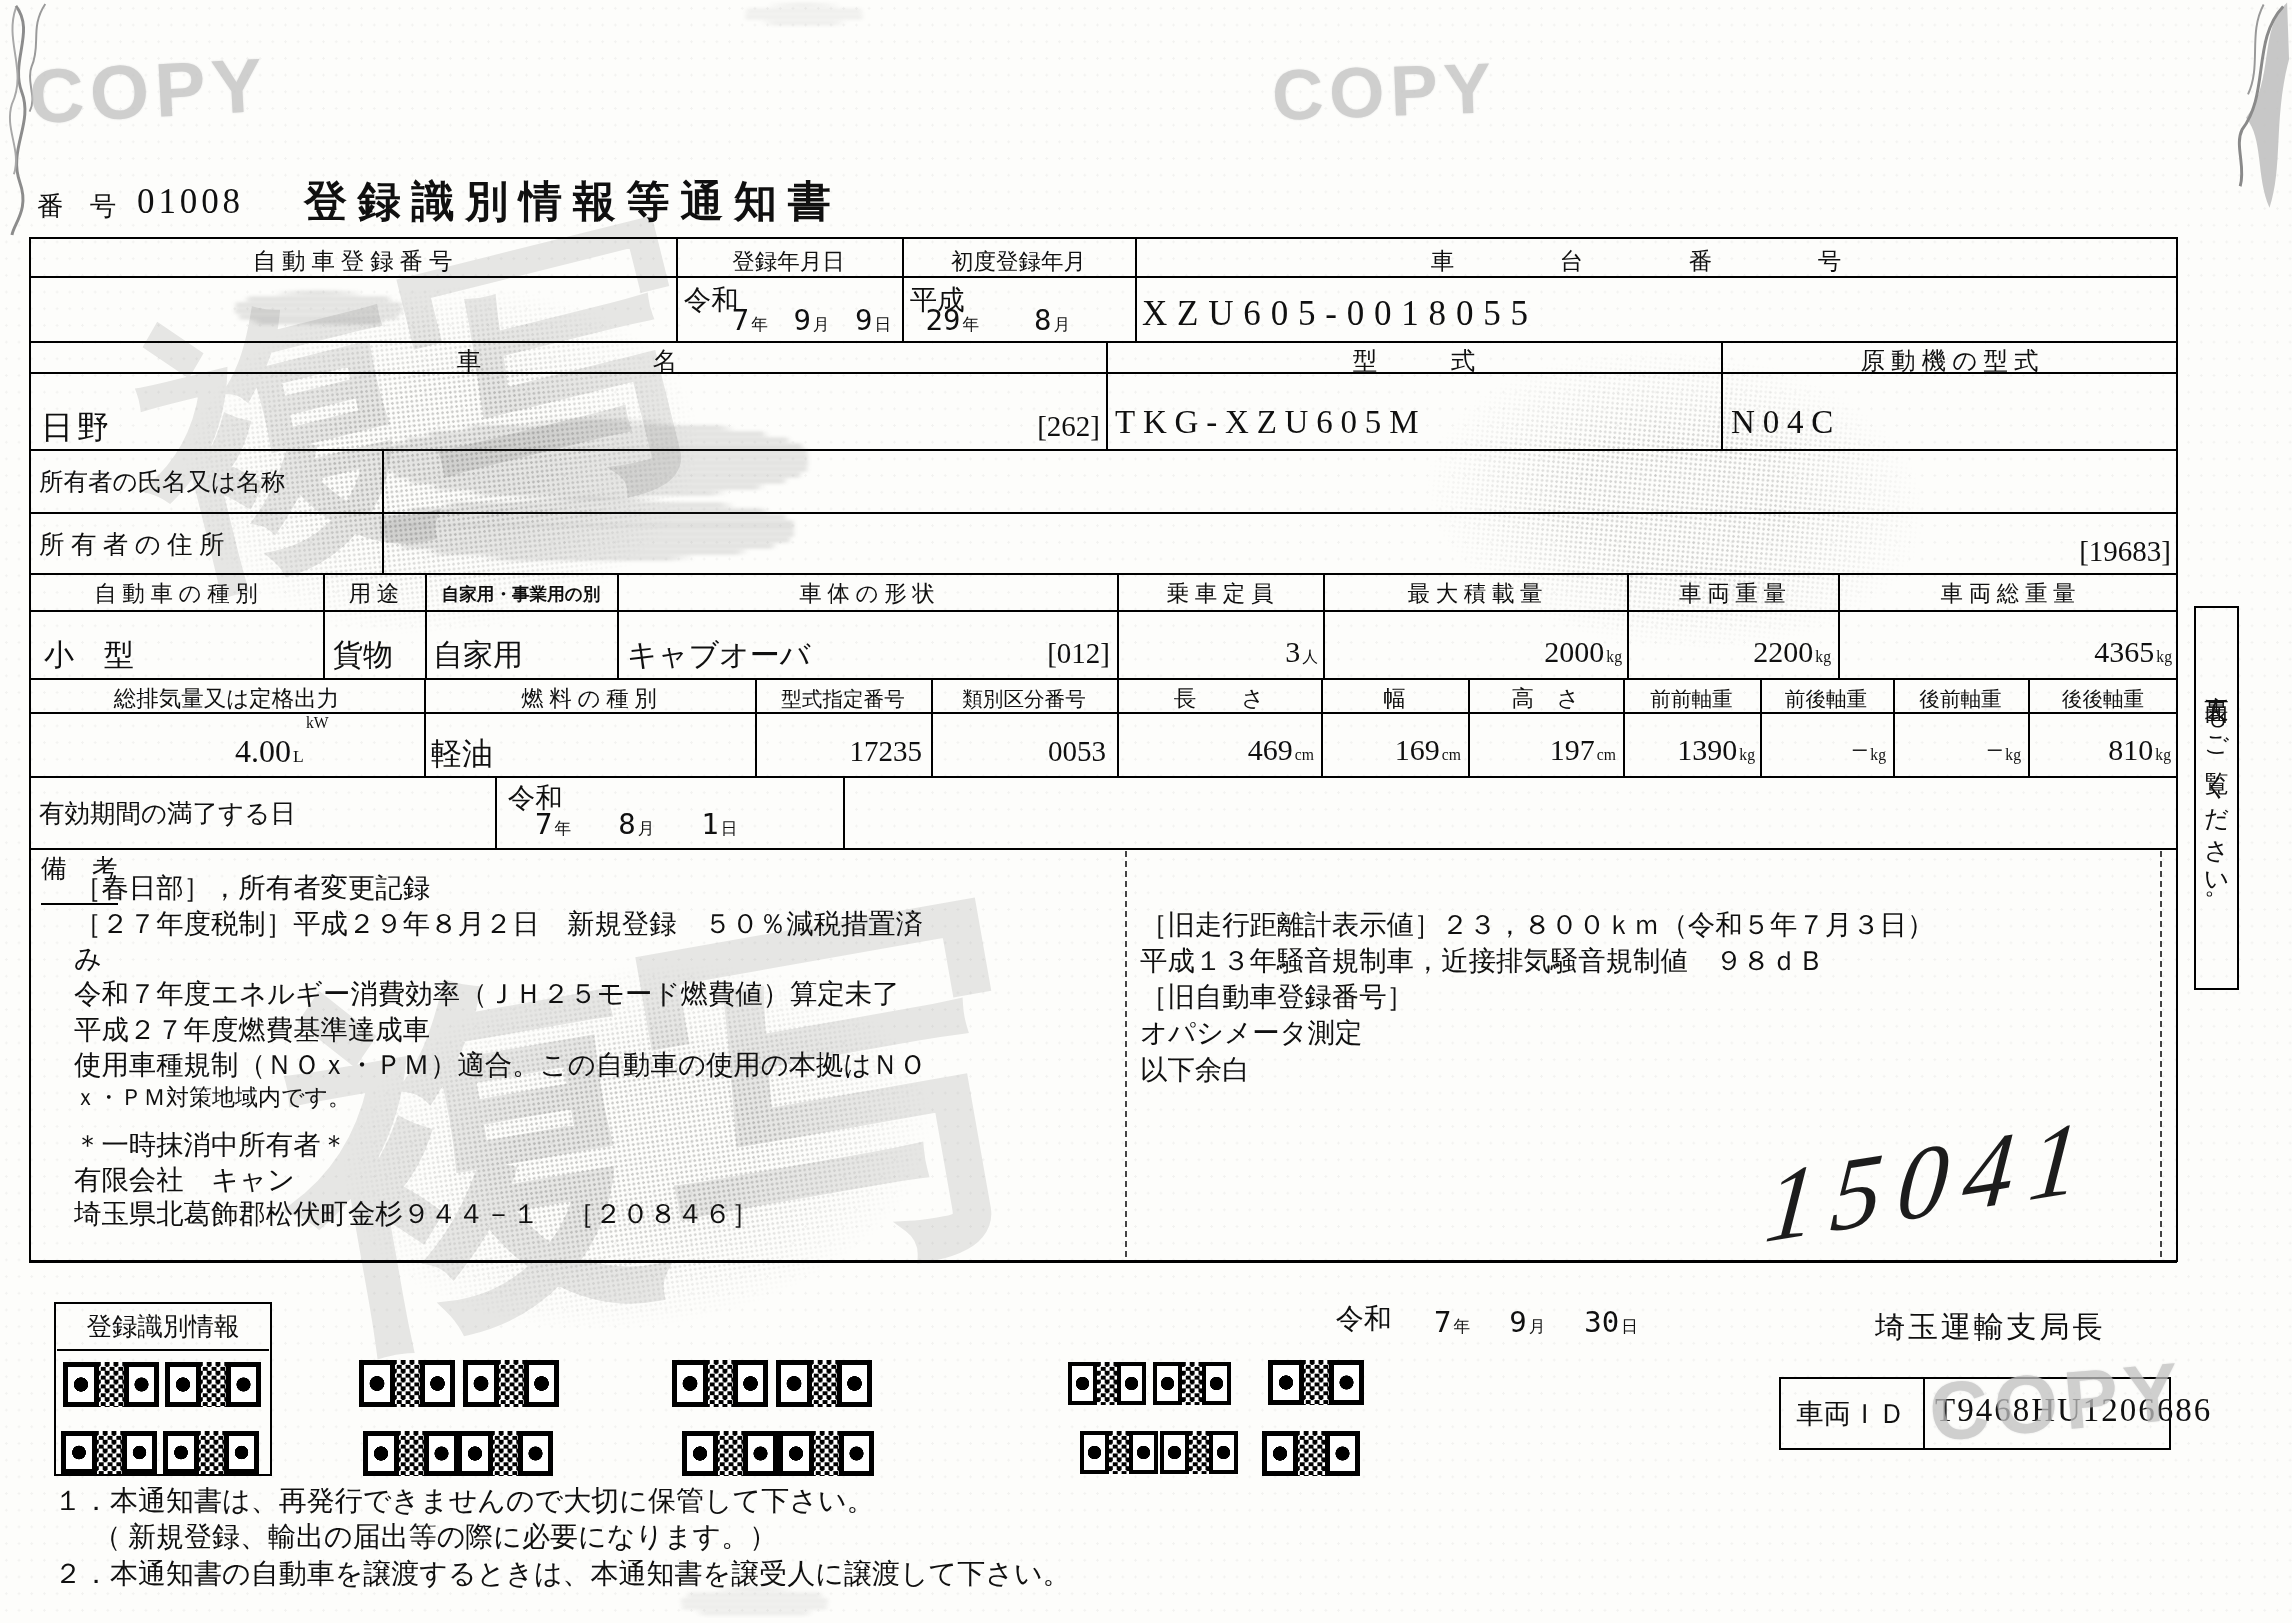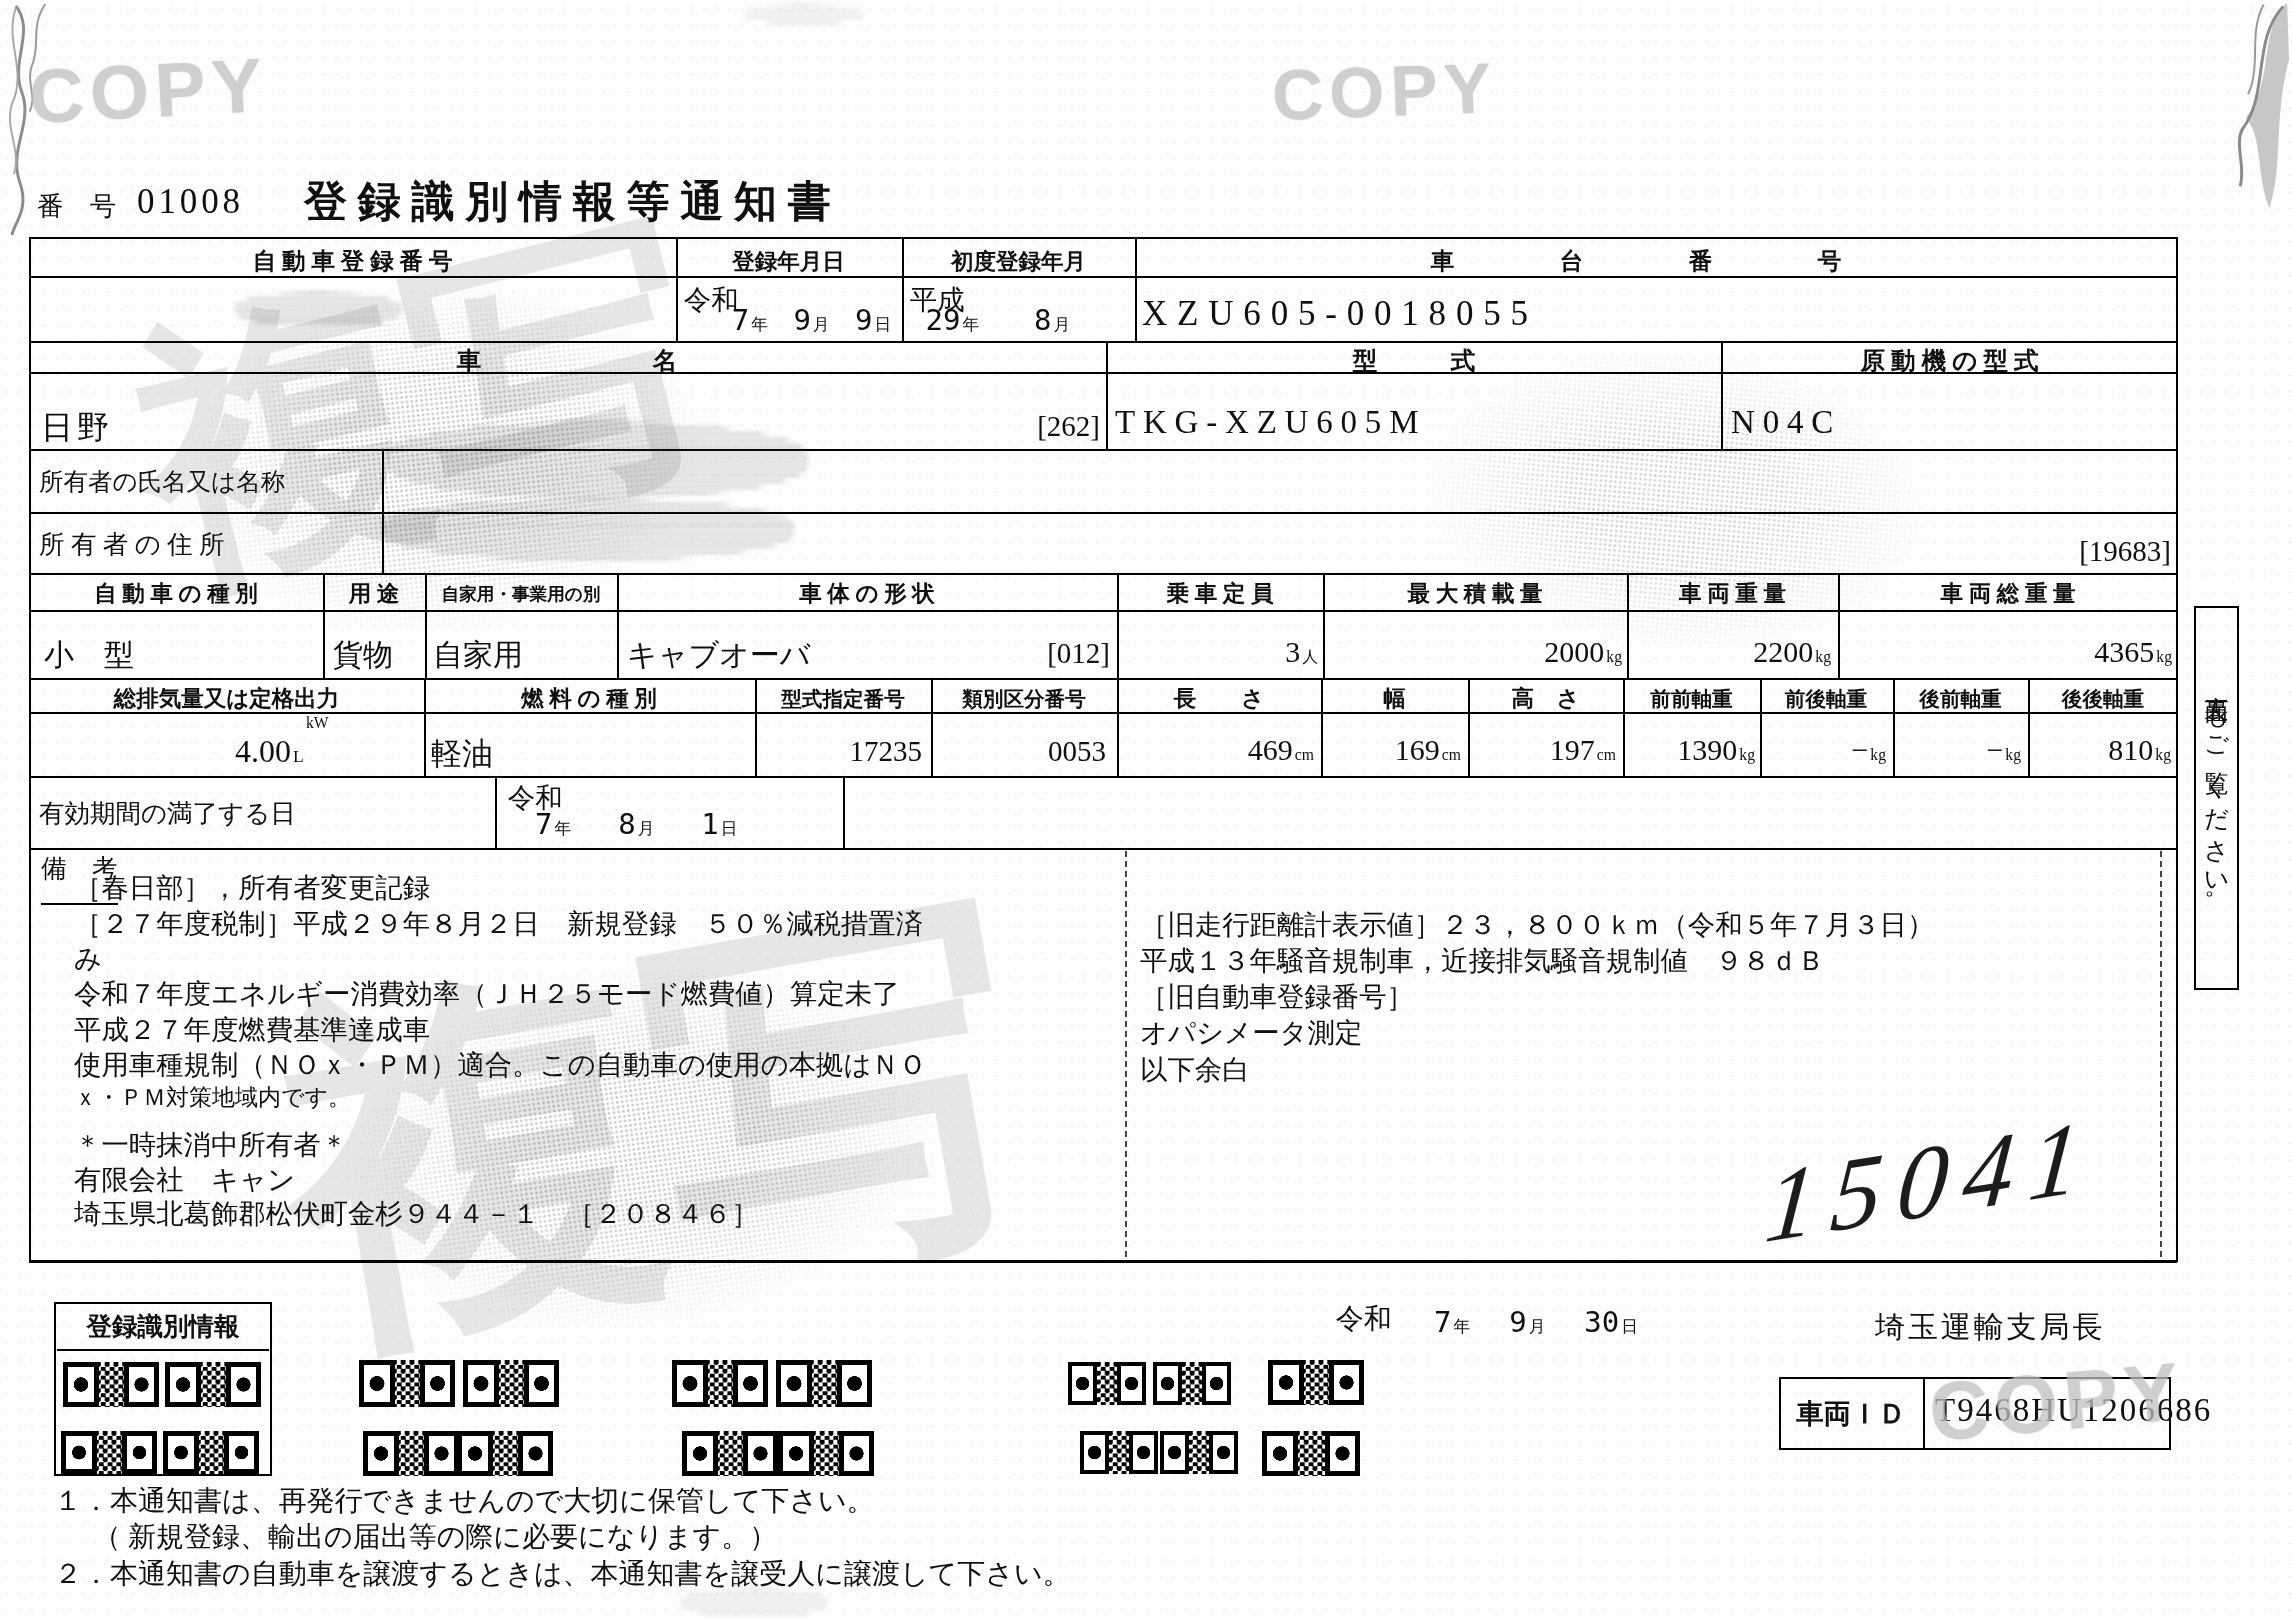--- a/index.html
+++ b/index.html
@@ -5,21 +5,21 @@
   * { margin:0; padding:0; box-sizing:border-box; }
   html,body { width:2293px; height:1623px; }
   body { font-family:"Liberation Serif","DejaVu Serif",serif; color:#101010; }
   .page { position:relative; width:2293px; height:1623px; background:#fdfdfb; overflow:hidden; }
   .page::after { content:""; position:absolute; inset:0; pointer-events:none;
     background-image:radial-gradient(rgba(0,0,0,.045) 1px, transparent 1.2px);
     background-size:12.7px 16.7px; }
   .hline { position:absolute; height:2px; background:#000; }
   .vline { position:absolute; width:2px; background:#000; }
   .vdash { position:absolute; width:0; border-left:2.9px dashed #444; }
-  .lbl { position:absolute; text-align:center; white-space:nowrap;font-weight:bold; }
+  .lbl { position:absolute; text-align:center; white-space:nowrap; }
   .val { position:absolute; white-space:nowrap; }
   .rv  { position:absolute; white-space:nowrap; text-align:right; }
   .mono { font-family:Liberation Serif, serif; }
   .uval b { font-weight:normal; font-size:30px; }
   .uval i { font-style:normal; font-size:15.7px; margin-left:2px; }
   .copy { position:absolute; font-family:"Liberation Sans","DejaVu Sans",sans-serif;
     font-weight:bold; color:#c0c0c0; letter-spacing:5.9px; z-index:6; opacity:.75;
     text-shadow:0 0 2px #d5d5d5; }
   .halftone { position:absolute; z-index:1;
     background-image:radial-gradient(circle, rgba(0,0,0,.20) 1.1px, transparent 1.5px);

